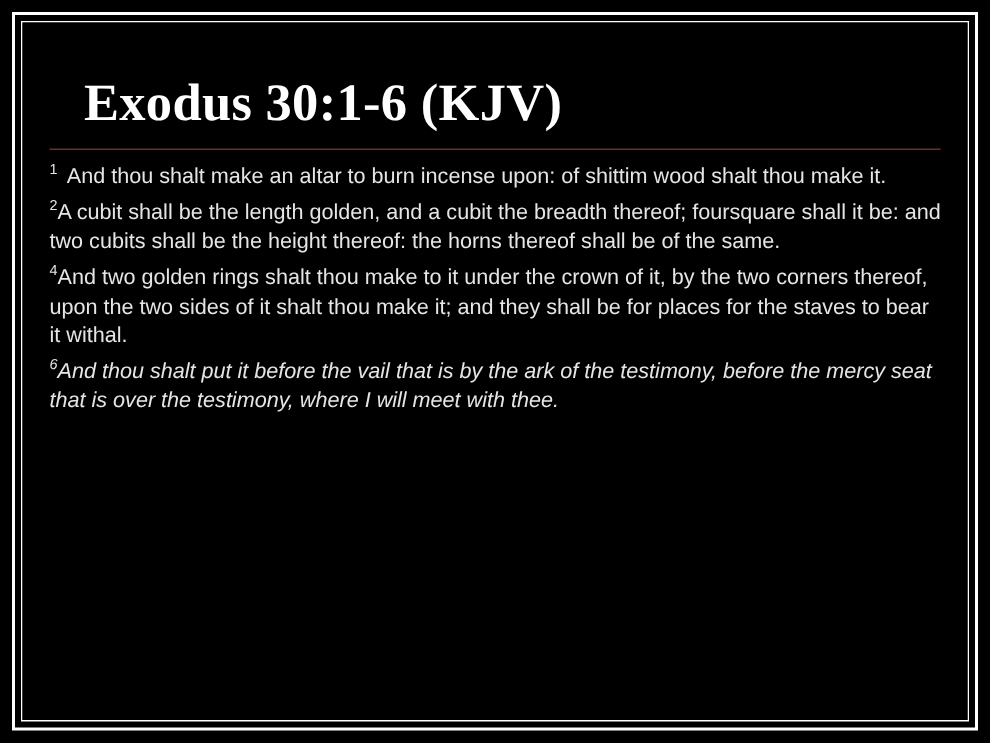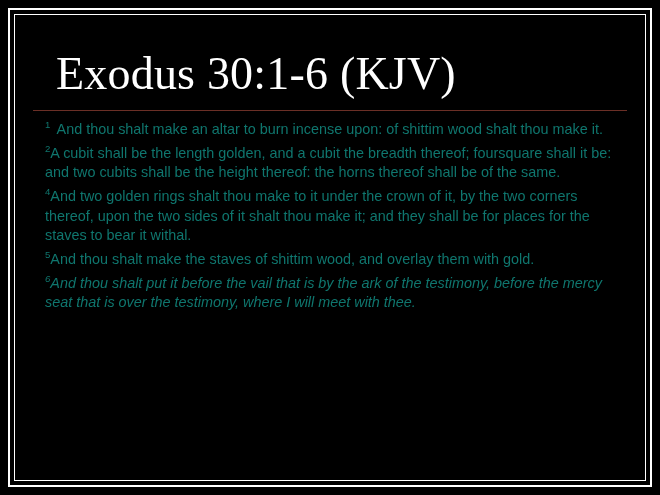--- a/index.html
+++ b/index.html
@@ -52,45 +52,45 @@
     box-sizing: border-box;
     padding: 0;
   }
 
   .title-block {
     padding: 36px 0 0 41px;
   }
 
   .slide-title {
     font-family: "Liberation Serif", serif;
-    font-weight: normal;
-    font-size: 46px;
+    font-weight: bold;
+    font-size: 35px;
     line-height: 1.0;
     color: #ffffff;
     letter-spacing: 0.2px;
     margin: 0;
     white-space: nowrap;
   }
 
   .title-rule {
     margin: 13px 18px 0 18px;
     height: 1px;
     background: #6b2f26;
   }
 
   .verses {
     padding: 9px 16px 0 18px;
   }
 
   .verse {
-    color: #0f766e;
+    color: #e5e5e5;
     font-family: "Liberation Sans", sans-serif;
     font-size: 14.4px;
     line-height: 1.33;
-    margin: 0 0 5px 12px;
+    margin: 0 0 5px 0;
     text-align: left;
   }
 
   .verse:last-child {
     margin-bottom: 0;
     font-style: italic;
   }
 
   .vnum {
     font-size: 9.6px;
@@ -121,20 +121,19 @@
 
     <div class="verses">
 
       <p class="verse v1"><span class="vnum">1</span><span> And thou shalt make an altar to burn incense upon: of shittim wood shalt thou make it.</span></p>
 
       <p class="verse v2"><span class="vnum">2</span><span>A cubit shall be the length golden, and a cubit the breadth thereof; foursquare shall it be: and two cubits shall be the height thereof: the horns thereof shall be of the same.</span></p>
 
 
       <p class="verse v4"><span class="vnum">4</span><span>And two golden rings shalt thou make to it under the crown of it, by the two corners thereof, upon the two sides of it shalt thou make it; and they shall be for places for the staves to bear it withal.</span></p>
 
-      <p class="verse v5"><span class="vnum">5</span><span>And thou shalt make the staves of shittim wood, and overlay them with gold.</span></p>
 
       <p class="verse v6"><span class="vnum">6</span><span>And thou shalt put it before the vail that is by the ark of the testimony, before the mercy seat that is over the testimony, where I will meet with thee.</span></p>
 
     </div>
 
   </div>
 </div>
 
 </body></html>

